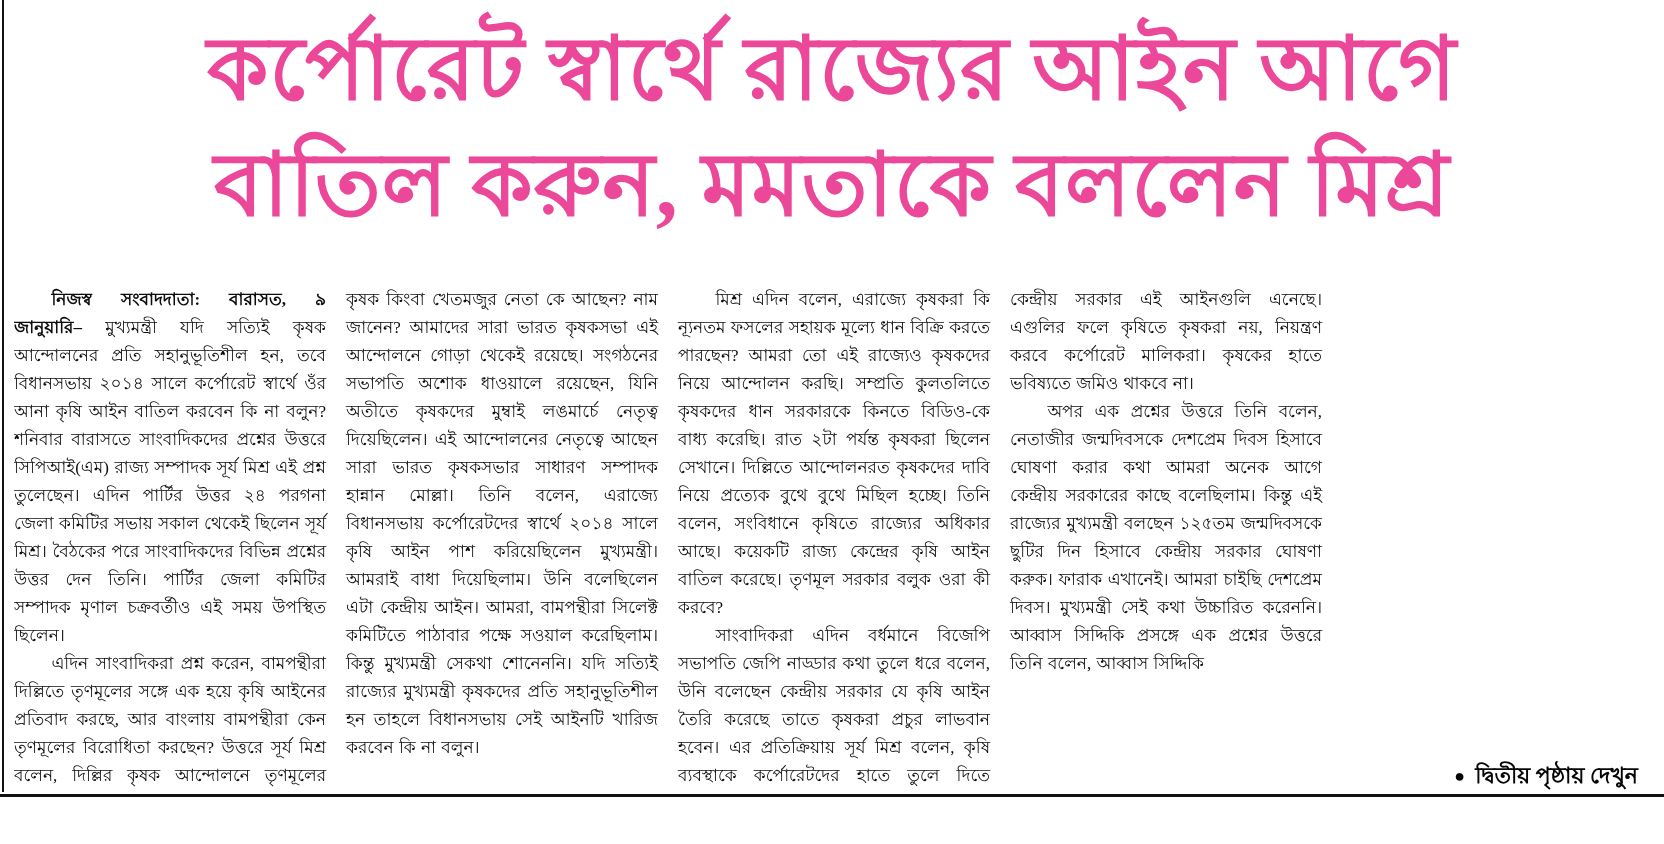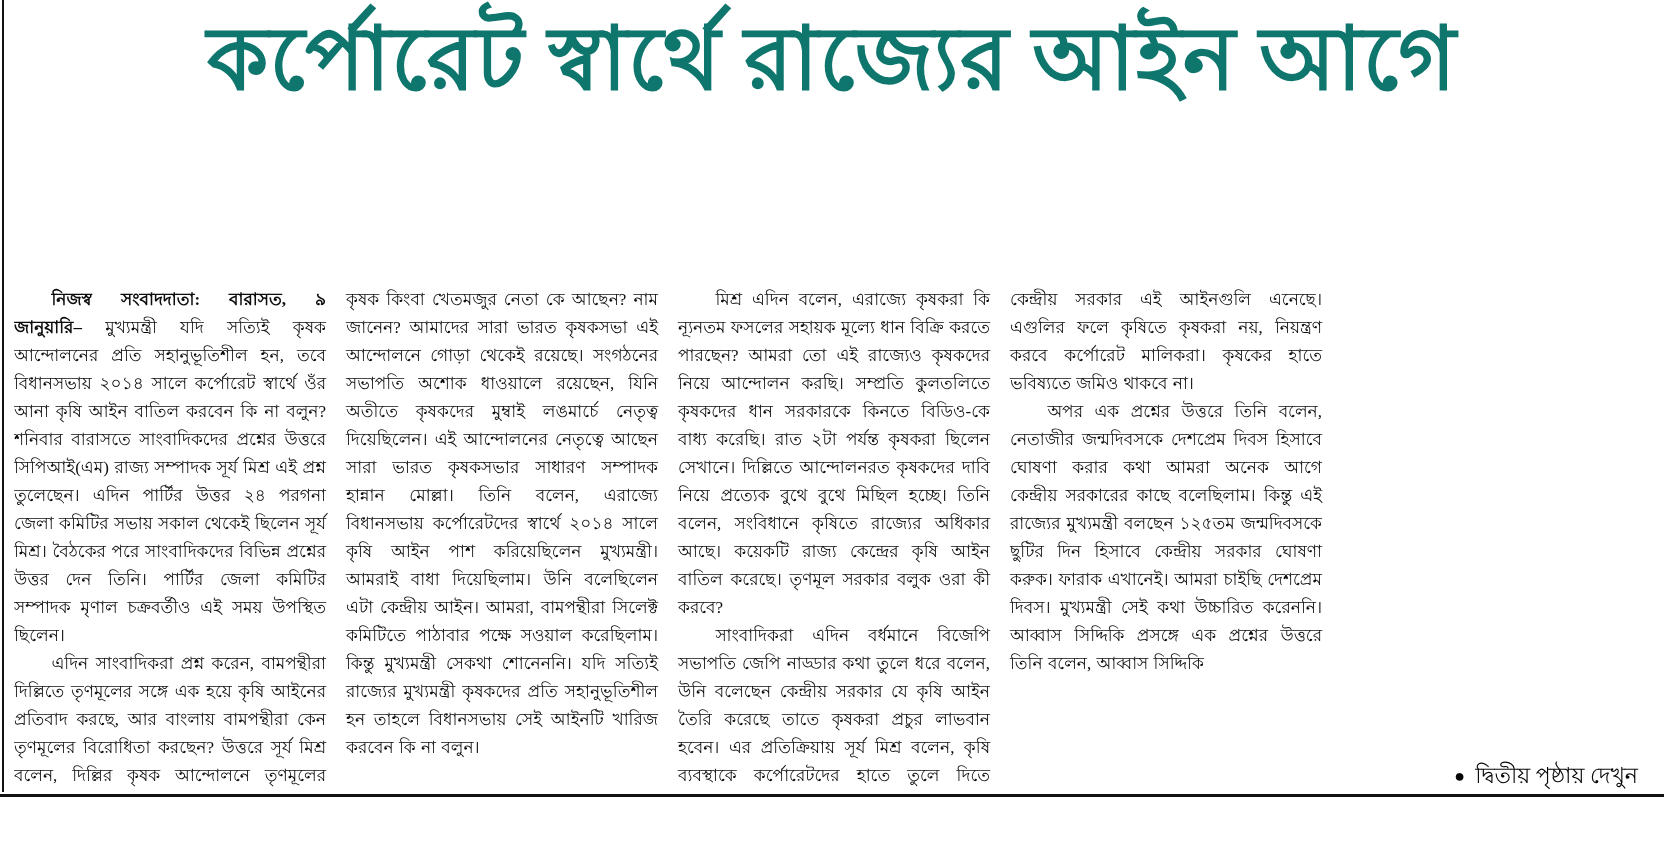--- a/index.html
+++ b/index.html
@@ -28,27 +28,27 @@
   .bottom-rule {
     position: absolute;
     left: 0;
     top: 794px;
     width: 100%;
     height: 3px;
     background: #111;
   }
   .headline {
     margin: 0;
-    padding: 2px 18px 0 18px;
+    padding: 12px 18px 0 18px;
     text-align: center;
     font-weight: bold;
     font-size: 88px;
     line-height: 116px;
     letter-spacing: 1px;
-    color: #0f766e;
+    color: #ec4899;
     white-space: nowrap;
   }
   .headline .hl-line {
     display: block;
   }
   .body-columns {
     position: absolute;
     left: 14px;
     top: 286px;
     width: 1640px;
@@ -66,40 +66,41 @@
     text-indent: 2.2em;
     word-spacing: 1px;
   }
   .para b.dateline {
     font-weight: bold;
   }
   .continuation {
     position: absolute;
     right: 26px;
     top: 758px;
-    font-weight: normal;
+    font-weight: bold;
     font-size: 22px;
     color: #050505;
     white-space: nowrap;
   }
   .continuation .bullet {
     font-size: 18px;
     margin-right: 10px;
     vertical-align: 1px;
   }
 </style>
 </head>
 <body>
 
 <div class="page">
 
   <div class="left-rule"></div>
 
   <h1 class="headline">
     <span class="hl-line">কর্পোরেট স্বার্থে রাজ্যের আইন আগে</span>
+    <span class="hl-line">বাতিল করুন, মমতাকে বললেন মিশ্র</span>
   </h1>
 
   <div class="body-columns">
     <div id="paras">
         <p class="para"><b class="dateline">নিজস্ব সংবাদদাতা: বারাসত, ৯ জানুয়ারি– </b>মুখ্যমন্ত্রী যদি সত্যিই কৃষক আন্দোলনের প্রতি সহানুভূতিশীল হন, তবে বিধানসভায় ২০১৪ সালে কর্পোরেট স্বার্থে ওঁর আনা কৃষি আইন বাতিল করবেন কি না বলুন? শনিবার বারাসতে সাংবাদিকদের প্রশ্নের উত্তরে সিপিআই(এম) রাজ্য সম্পাদক সূর্য মিশ্র এই প্রশ্ন তুলেছেন। এদিন পার্টির উত্তর ২৪ পরগনা জেলা কমিটির সভায় সকাল থেকেই ছিলেন সূর্য মিশ্র। বৈঠকের পরে সাংবাদিকদের বিভিন্ন প্রশ্নের উত্তর দেন তিনি। পার্টির জেলা কমিটির সম্পাদক মৃণাল চক্রবর্তীও এই সময় উপস্থিত ছিলেন।</p>
         <p class="para">এদিন সাংবাদিকরা প্রশ্ন করেন, বামপন্থীরা দিল্লিতে তৃণমূলের সঙ্গে এক হয়ে কৃষি আইনের প্রতিবাদ করছে, আর বাংলায় বামপন্থীরা কেন তৃণমূলের বিরোধিতা করছেন? উত্তরে সূর্য মিশ্র বলেন, দিল্লির কৃষক আন্দোলনে তৃণমূলের কৃষক কিংবা খেতমজুর নেতা কে আছেন? নাম জানেন? আমাদের সারা ভারত কৃষকসভা এই আন্দোলনে গোড়া থেকেই রয়েছে। সংগঠনের সভাপতি অশোক ধাওয়ালে রয়েছেন, যিনি অতীতে কৃষকদের মুম্বাই লঙমার্চে নেতৃত্ব দিয়েছিলেন। এই আন্দোলনের নেতৃত্বে আছেন সারা ভারত কৃষকসভার সাধারণ সম্পাদক হান্নান মোল্লা। তিনি বলেন, এরাজ্যে বিধানসভায় কর্পোরেটদের স্বার্থে ২০১৪ সালে কৃষি আইন পাশ করিয়েছিলেন মুখ্যমন্ত্রী। আমরাই বাধা দিয়েছিলাম। উনি বলেছিলেন এটা কেন্দ্রীয় আইন। আমরা, বামপন্থীরা সিলেক্ট কমিটিতে পাঠাবার পক্ষে সওয়াল করেছিলাম। কিন্তু মুখ্যমন্ত্রী সেকথা শোনেননি। যদি সত্যিই রাজ্যের মুখ্যমন্ত্রী কৃষকদের প্রতি সহানুভূতিশীল হন তাহলে বিধানসভায় সেই আইনটি খারিজ করবেন কি না বলুন।</p>
         <p class="para">মিশ্র এদিন বলেন, এরাজ্যে কৃষকরা কি ন্যূনতম ফসলের সহায়ক মূল্যে ধান বিক্রি করতে পারছেন? আমরা তো এই রাজ্যেও কৃষকদের নিয়ে আন্দোলন করছি। সম্প্রতি কুলতলিতে কৃষকদের ধান সরকারকে কিনতে বিডিও-কে বাধ্য করেছি। রাত ২টা পর্যন্ত কৃষকরা ছিলেন সেখানে। দিল্লিতে আন্দোলনরত কৃষকদের দাবি নিয়ে প্রত্যেক বুথে বুথে মিছিল হচ্ছে। তিনি বলেন, সংবিধানে কৃষিতে রাজ্যের অধিকার আছে। কয়েকটি রাজ্য কেন্দ্রের কৃষি আইন বাতিল করেছে। তৃণমূল সরকার বলুক ওরা কী করবে?</p>
         <p class="para">সাংবাদিকরা এদিন বর্ধমানে বিজেপি সভাপতি জেপি নাড্ডার কথা তুলে ধরে বলেন, উনি বলেছেন কেন্দ্রীয় সরকার যে কৃষি আইন তৈরি করেছে তাতে কৃষকরা প্রচুর লাভবান হবেন। এর প্রতিক্রিয়ায় সূর্য মিশ্র বলেন, কৃষি ব্যবস্থাকে কর্পোরেটদের হাতে তুলে দিতে কেন্দ্রীয় সরকার এই আইনগুলি এনেছে। এগুলির ফলে কৃষিতে কৃষকরা নয়, নিয়ন্ত্রণ করবে কর্পোরেট মালিকরা। কৃষকের হাতে ভবিষ্যতে জমিও থাকবে না।</p>
         <p class="para">অপর এক প্রশ্নের উত্তরে তিনি বলেন, নেতাজীর জন্মদিবসকে দেশপ্রেম দিবস হিসাবে ঘোষণা করার কথা আমরা অনেক আগে কেন্দ্রীয় সরকারের কাছে বলেছিলাম। কিন্তু এই রাজ্যের মুখ্যমন্ত্রী বলছেন ১২৫তম জন্মদিবসকে ছুটির দিন হিসাবে কেন্দ্রীয় সরকার ঘোষণা করুক। ফারাক এখানেই। আমরা চাইছি দেশপ্রেম দিবস। মুখ্যমন্ত্রী সেই কথা উচ্চারিত করেননি। আব্বাস সিদ্দিকি প্রসঙ্গে এক প্রশ্নের উত্তরে তিনি বলেন, আব্বাস সিদ্দিকি</p>
       </div>

